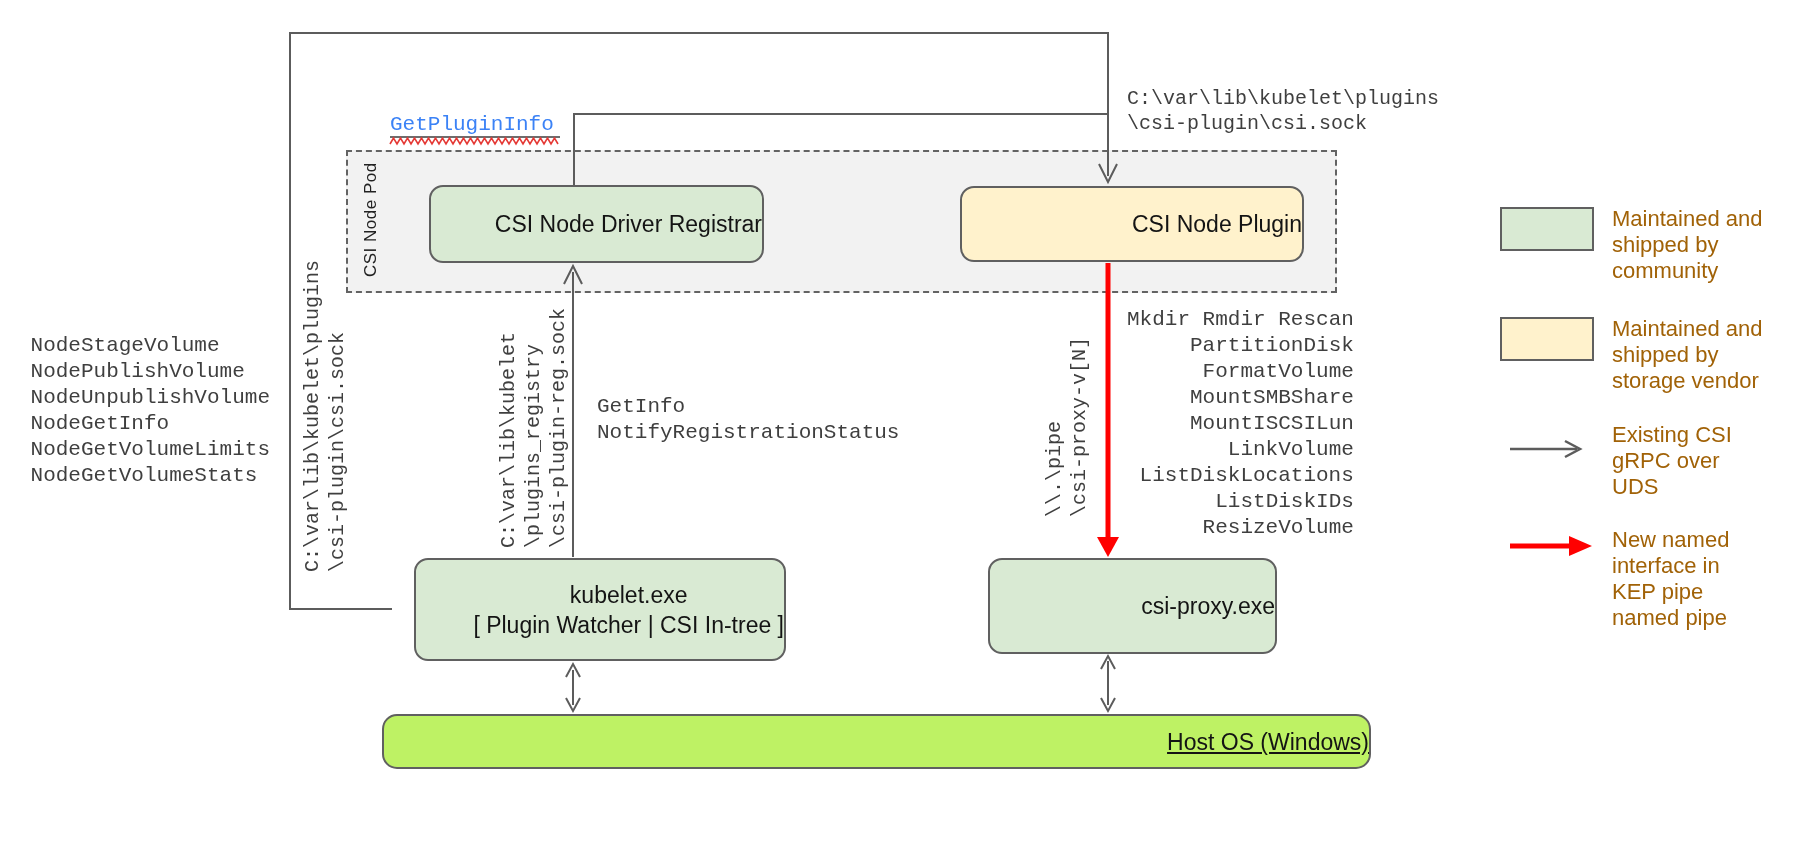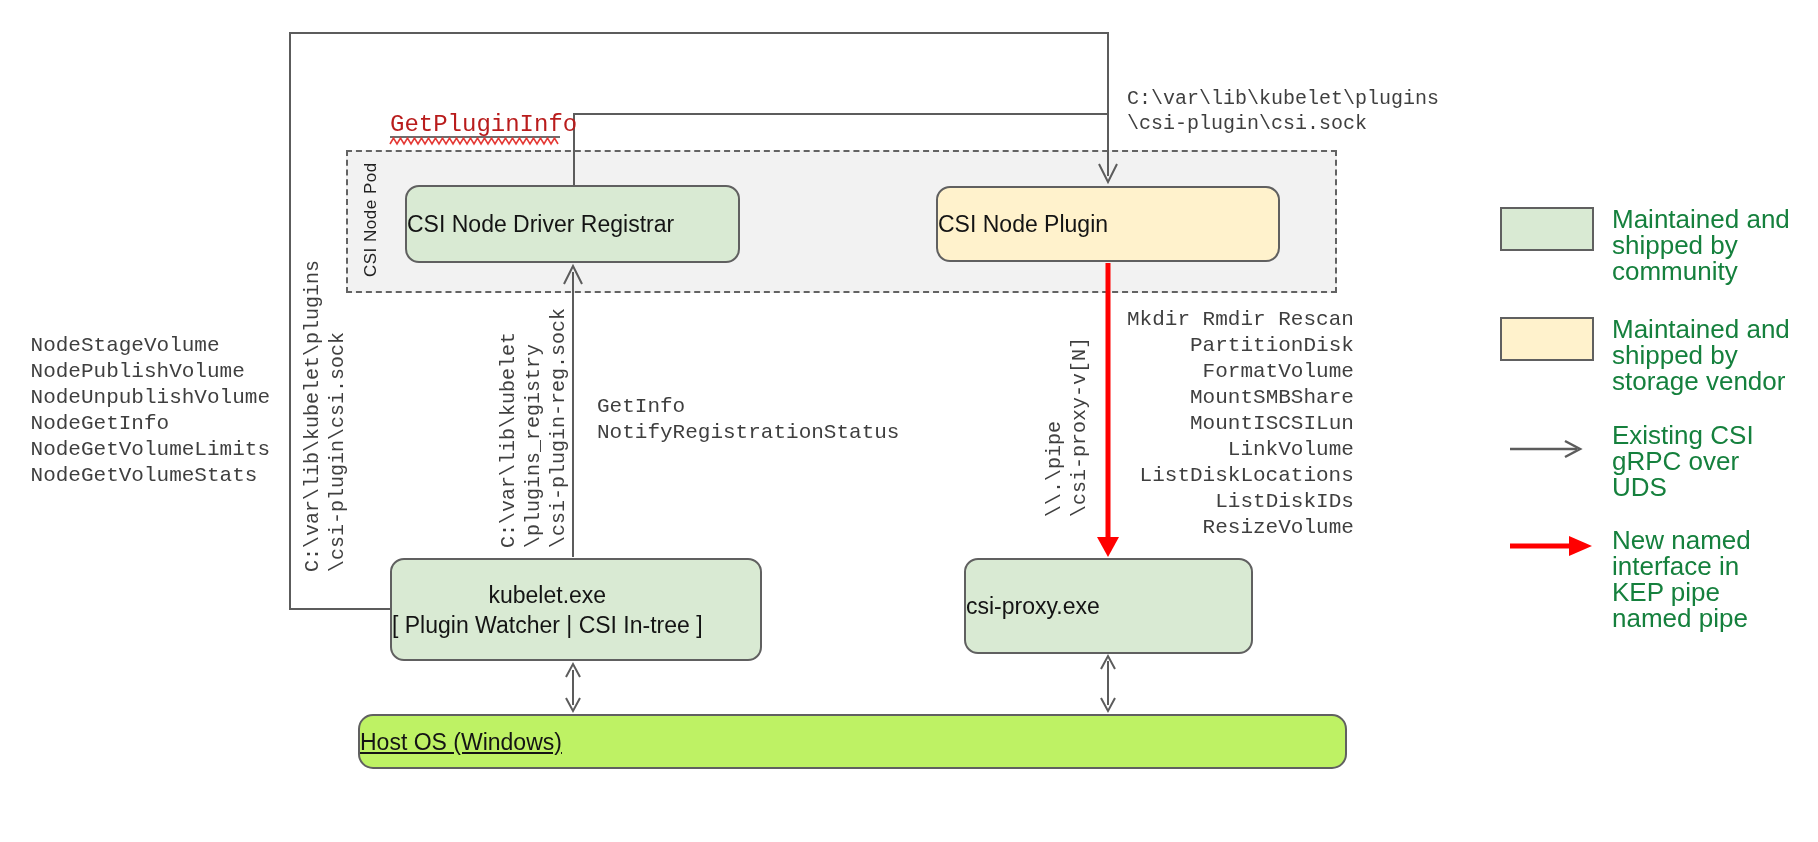--- a/index.html
+++ b/index.html
@@ -1,36 +1,36 @@
 <!DOCTYPE html>
 <html><head>
 <meta charset="utf-8">
 <style>
   html,body{margin:0;padding:0;background:#ffffff;}
   .canvas{position:relative;width:1818px;height:842px;background:#ffffff;overflow:hidden;
           font-family:"Liberation Sans",sans-serif;color:#1a1a1a;}
   .abs{position:absolute;}
   svg.wires{position:absolute;left:0;top:0;z-index:1;}
   .node-box{position:absolute;z-index:3;border:2px solid #606060;border-radius:14px;
-            display:flex;align-items:center;justify-content:flex-start;text-align:center;
-            font-size:23px;line-height:30px;color:#141414;}
+            display:flex;align-items:center;justify-content:flex-end;text-align:center;
+            font-size:23px;line-height:30px;color:#141414;margin-left:24px;}
   .green{background:#d9ead3;}
   .yellow{background:#fff2cc;}
   .blue{background:#bef264;border-radius:15px;text-decoration:underline;}
   .pod{position:absolute;z-index:0;background:#f2f2f2;border:2px dashed #636363;}
   .mono{font-family:"Liberation Mono","DejaVu Sans Mono",monospace;color:#3f3f3f;
         font-size:21px;line-height:26px;white-space:pre;z-index:2;}
   .mono-sm{font-size:20px;line-height:25px;}
   .rot{transform:rotate(-90deg);transform-origin:0 0;}
   .right-align{text-align:left;}
-  .legend-text{font-size:26px;line-height:26px;color:#15803d;z-index:2;}
+  .legend-text{font-size:22px;line-height:26px;color:#a16207;z-index:2;}
   .swatch{position:absolute;width:90px;height:40px;border:2px solid #606060;z-index:2;}
   .pod-label{font-size:17px;line-height:20px;color:#222;letter-spacing:0.5px;z-index:2;}
-  .gpi{font-family:"Liberation Mono","DejaVu Sans Mono",monospace;font-size:24px;
-       line-height:26px;color:#b91c1c;white-space:pre;z-index:2;}
+  .gpi{font-family:"Liberation Mono","DejaVu Sans Mono",monospace;font-size:21px;
+       line-height:26px;color:#3b82f6;white-space:pre;z-index:2;}
 </style>
 </head>
 <body>
 
 <div class="canvas">
 
   <svg class="wires" width="1818" height="842" viewBox="0 0 1818 842">
 
     <g>
       <path d="M392 609 H290 V33 H1108 V176" fill="none" stroke="#5c5c5c" stroke-width="2"></path>

